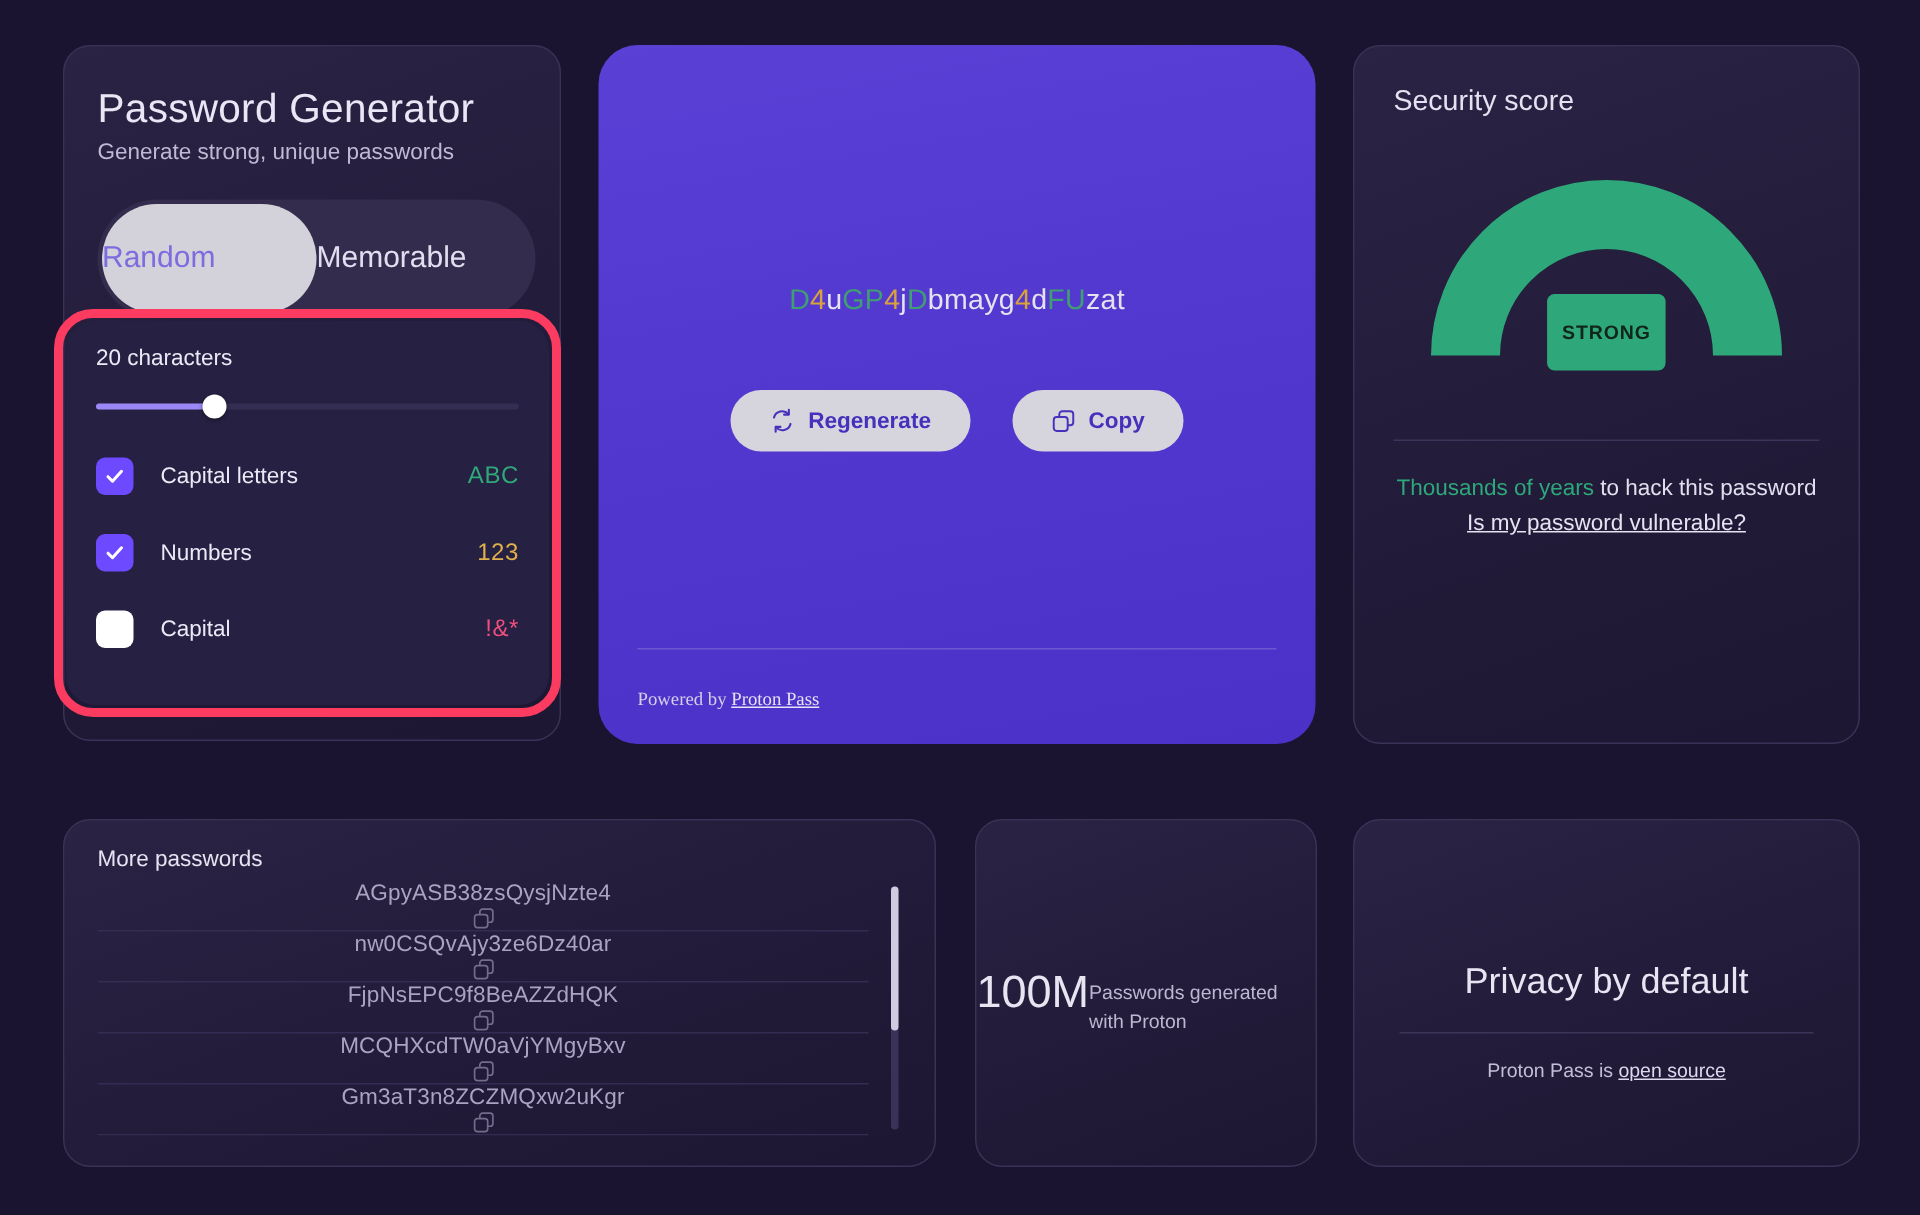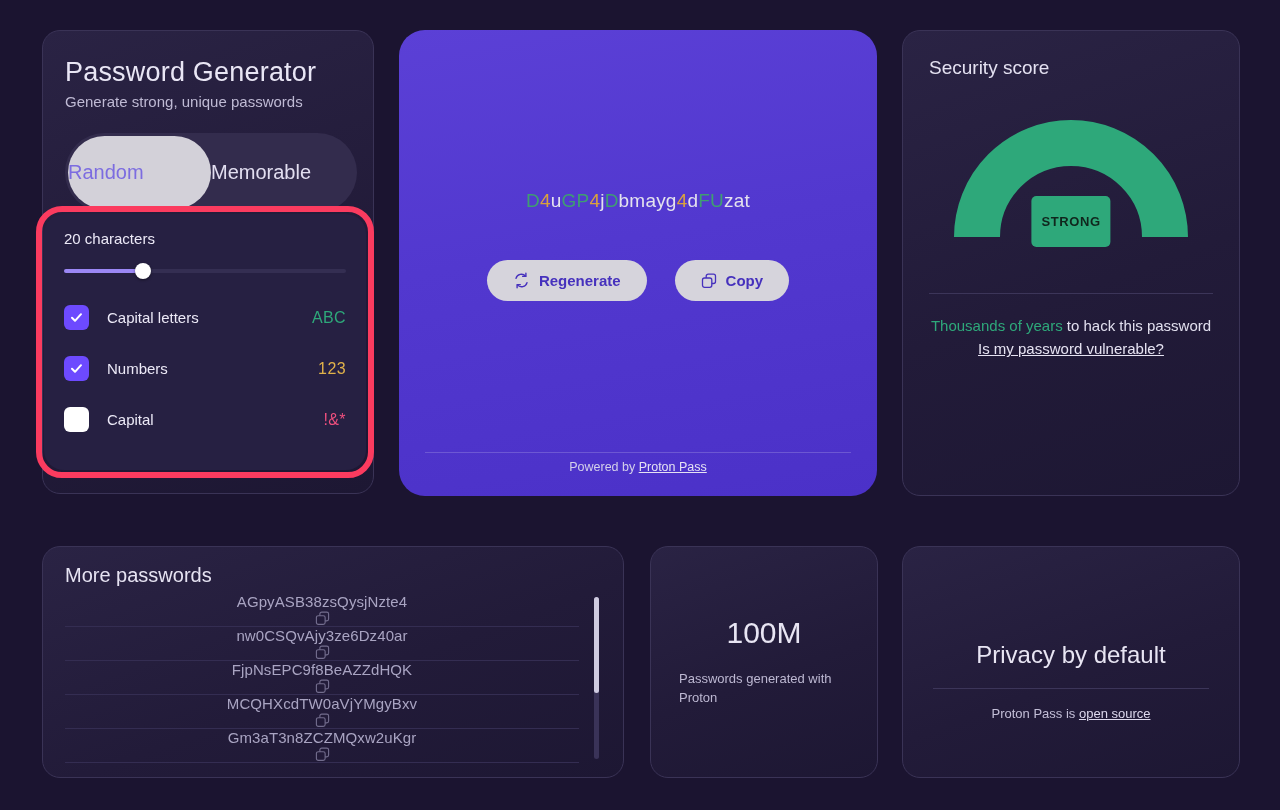--- a/index.html
+++ b/index.html
@@ -121,23 +121,23 @@
     font-size: 15px; font-weight: bold;
     border: none; border-radius: 999px;
     padding: 12px 26px;
     cursor: pointer;
     font-family: "Liberation Sans", sans-serif;
   }
   .pill svg { display: block; }
   #pc-footer {
     position: absolute; left: 26px; right: 26px; bottom: 22px;
     border-top: 1px solid rgba(255,255,255,.18);
-    padding-top: 7px;
-    text-align: center;
-    font-size: 12.5px; color: #d4d0ea;
+    padding-top: 26px;
+    text-align: left;
+    font-size: 12.5px; color: #d4d0ea; font-family: Liberation Serif, serif;
   }
   #pc-footer a { color: #e5e2f3; text-decoration: underline; }
 
   
   #security-card { left: 902px; top: 30px; width: 338px; height: 466px; padding: 26px 26px 0; }
   .sec-title { font-size: 19px; color: #e4e1f1; font-weight: 400; }
   .gauge-wrap { position: relative; margin-top: 40px; height: 128px; }
   .gauge-wrap svg { display: block; margin: 0 auto; }
   #strength-badge {
     position: absolute; left: 50%; bottom: 0; transform: translateX(-50%);
@@ -145,21 +145,21 @@
     font-size: 13px; font-weight: bold; letter-spacing: .6px;
     border-radius: 5px; padding: 18px 10px;
   }
   #sec-divider { margin-top: 46px; border-top: 1px solid #3c3559; }
   #crack-time { margin-top: 20px; text-align: center; font-size: 15px; color: #e1dfee; line-height: 1.55; }
   #crack-time .hl { color: #2ea87a; }
   #vuln-link { display: inline-block; color: #e6e3f2; font-size: 15px; }
 
   
   #more-card { left: 42px; top: 546px; width: 582px; height: 232px; padding: 17px 22px 0; }
-  .more-title { font-size: 20px; color: #e6e3f2; font-weight: 400; margin-bottom: 6px; }
+  .more-title { font-size: 15px; color: #e6e3f2; font-weight: 400; margin-bottom: 6px; }
   #more-list { position: relative; height: 170px; overflow: hidden; padding-right: 22px; }
   .pw-row {
     display: flex; align-items: center; justify-content: space-between;
     height: 34px; border-bottom: 1px solid #342d52;
     cursor: pointer;
     flex-direction: column;
   }
   .pw-text { font-size: 15px; color: #a9a4c2; letter-spacing: .1px; }
   .pw-copy { opacity: .65; }
   .pw-copy svg { display: block; }
@@ -171,21 +171,21 @@
   #more-scroll-thumb {
     position: absolute; top: 0; left: 0;
     width: 5px; height: 96px;
     background: #cfcbe0; border-radius: 3px;
     cursor: pointer;
   }
 
   
   #stat-card {
     left: 650px; top: 546px; width: 228px; height: 232px;
-    display: flex; flex-direction: column; align-items: center; justify-content: center;
+    display: flex; flex-direction: row; align-items: center; justify-content: center;
   }
   .stat-value { font-size: 30px; color: #e8e5f3; font-weight: 400; }
   .stat-label { margin-top: 20px; font-size: 13px; color: #bdb8d2; text-align: left; line-height: 1.45; max-width: 170px; }
 
   
   #privacy-card { left: 902px; top: 546px; width: 338px; height: 232px; padding: 68px 30px 0; }
   .privacy-title { font-size: 24px; color: #e8e5f3; text-align: center; font-weight: 400; margin-top: 26px; }
   #privacy-divider { margin-top: 19px; border-top: 1px solid #3c3559; }
   .privacy-sub { margin-top: 17px; font-size: 13px; color: #c3bed7; text-align: center; }
   .privacy-sub a { color: #ded9ee; text-decoration: underline; }

